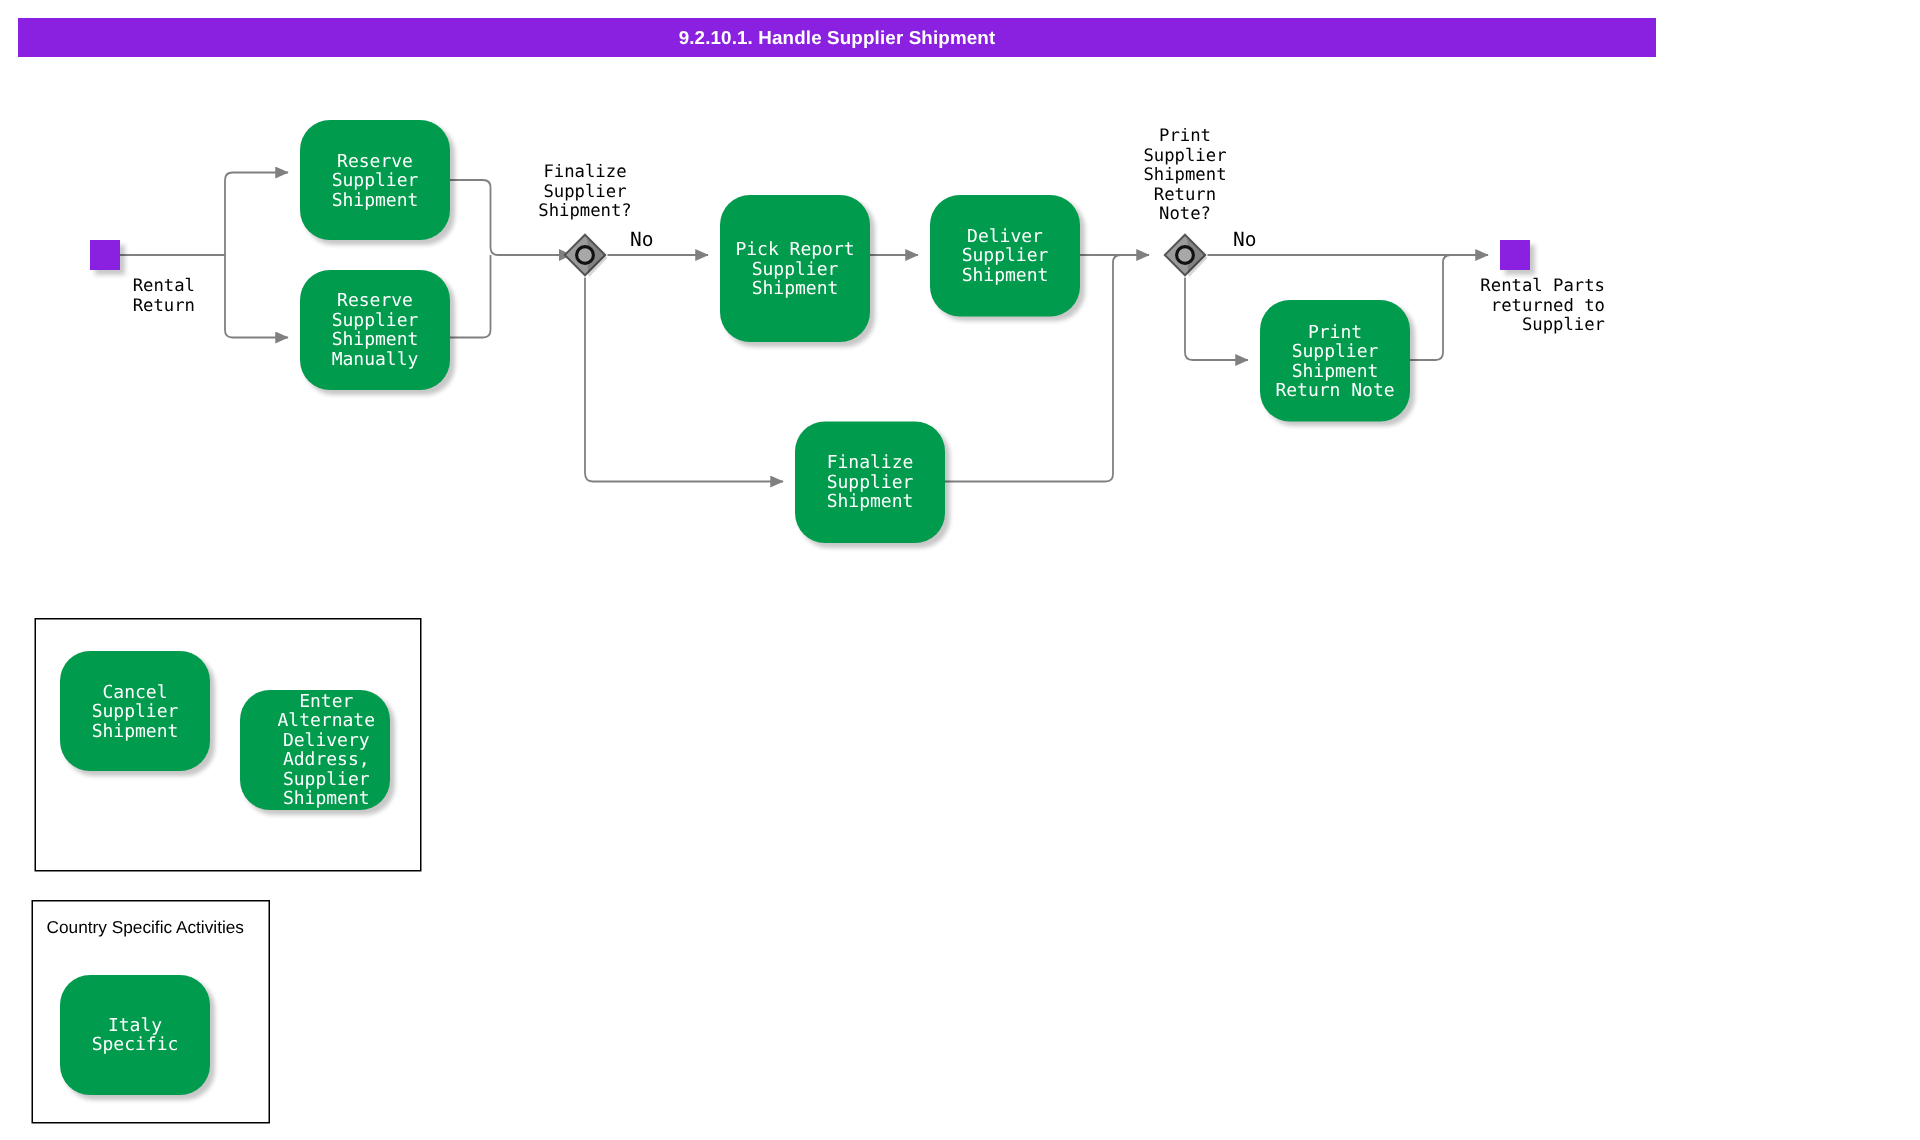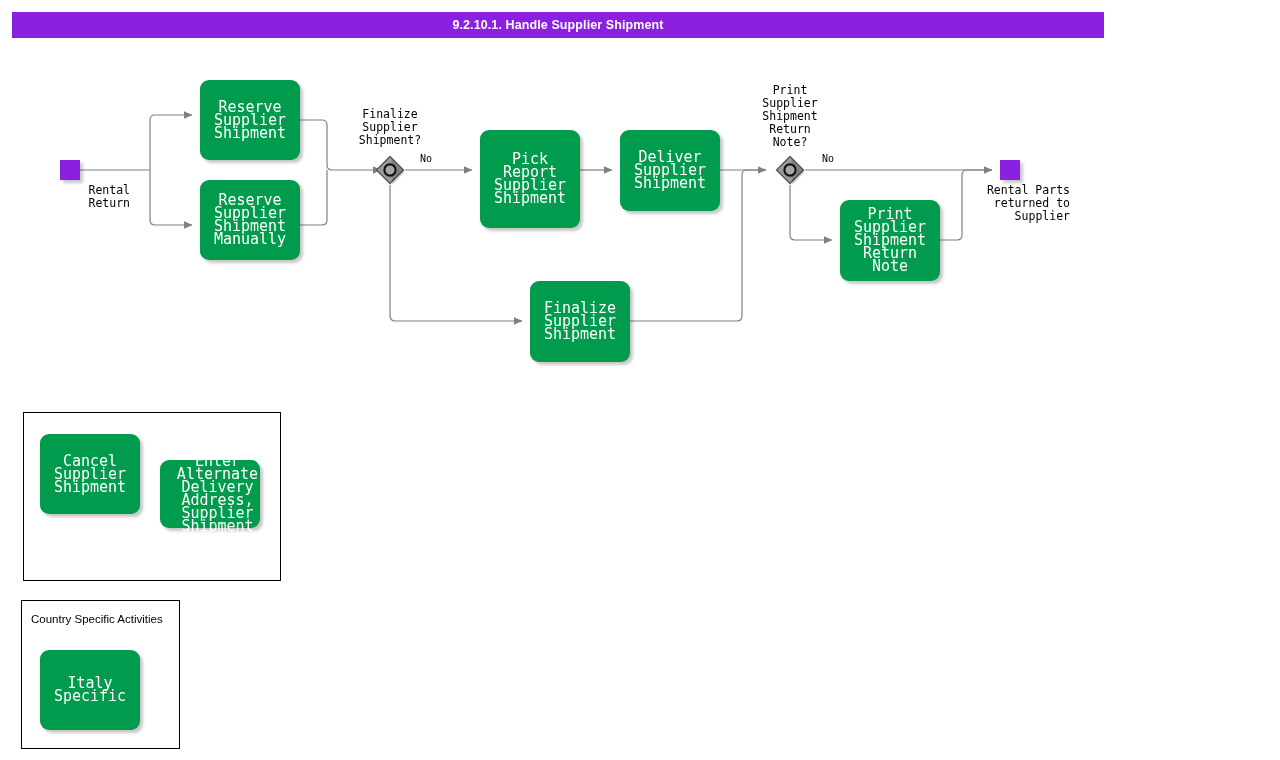--- a/index.html
+++ b/index.html
@@ -42,24 +42,24 @@
   #wires {
     position: absolute;
     left: 0; top: 0;
     width: 1280px; height: 760px;
     pointer-events: none;
   }
   
   .task {
     position: absolute;
     background: #009B4D;
-    border-radius: 9px;
+    border-radius: 20px;
     color: #ffffff;
     font-family: "DejaVu Sans Mono", monospace;
-    font-size: 15px;
+    font-size: 12px;
     line-height: 13px;
     display: flex;
     align-items: center;
     justify-content: center;
     text-align: center;
     box-sizing: border-box;
     padding: 3px 5px;
     box-shadow: 3px 3px 3px rgba(0,0,0,0.22);
     white-space: pre-line;
   }
@@ -91,21 +91,21 @@
     font-family: "DejaVu Sans Mono", monospace;
     font-size: 11.5px;
     line-height: 13px;
     color: #000000;
     text-align: center;
     white-space: pre-line;
   }
   .edge-label {
     position: absolute;
     font-family: "DejaVu Sans Mono", monospace;
-    font-size: 10px;
+    font-size: 13px;
     color: #000000;
     white-space: pre;
   }
   
   .group-frame {
     position: absolute;
     border: 1.4px solid #000000;
     background: #ffffff;
     box-sizing: border-box;
   }
@@ -214,21 +214,21 @@
 
   <div class="event" style="left:1000px; top:160px;"></div>
   <div class="event-label" style="left:950px; top:184px; width:120px;">Rental Parts
 returned to
 Supplier</div>
 
   <div class="group-frame" style="left:23px; top:412px; width:258px; height:169px;"></div>
   <div class="group-title" style="left:33px; top:419px;"></div>
   <div class="task" style="left:40px; top:434px; width:100px; height:80px;">Cancel Supplier
 Shipment</div>
-  <div class="task" style="left:160px; top:460px; width:100px; height:68px;padding-left:20px;">Enter Alternate
+  <div class="task" style="left:160px; top:460px; width:100px; height:80px;padding-left:20px;">Enter Alternate
 Delivery
 Address,
 Supplier
 Shipment</div>
 
   <div class="group-frame" style="left:21px; top:600px; width:159px; height:149px;"></div>
   <div class="group-title" style="left:31px; top:613px;">Country Specific Activities</div>
   <div class="task" style="left:40px; top:650px; width:100px; height:80px;">Italy Specific</div>
 
 </div>

